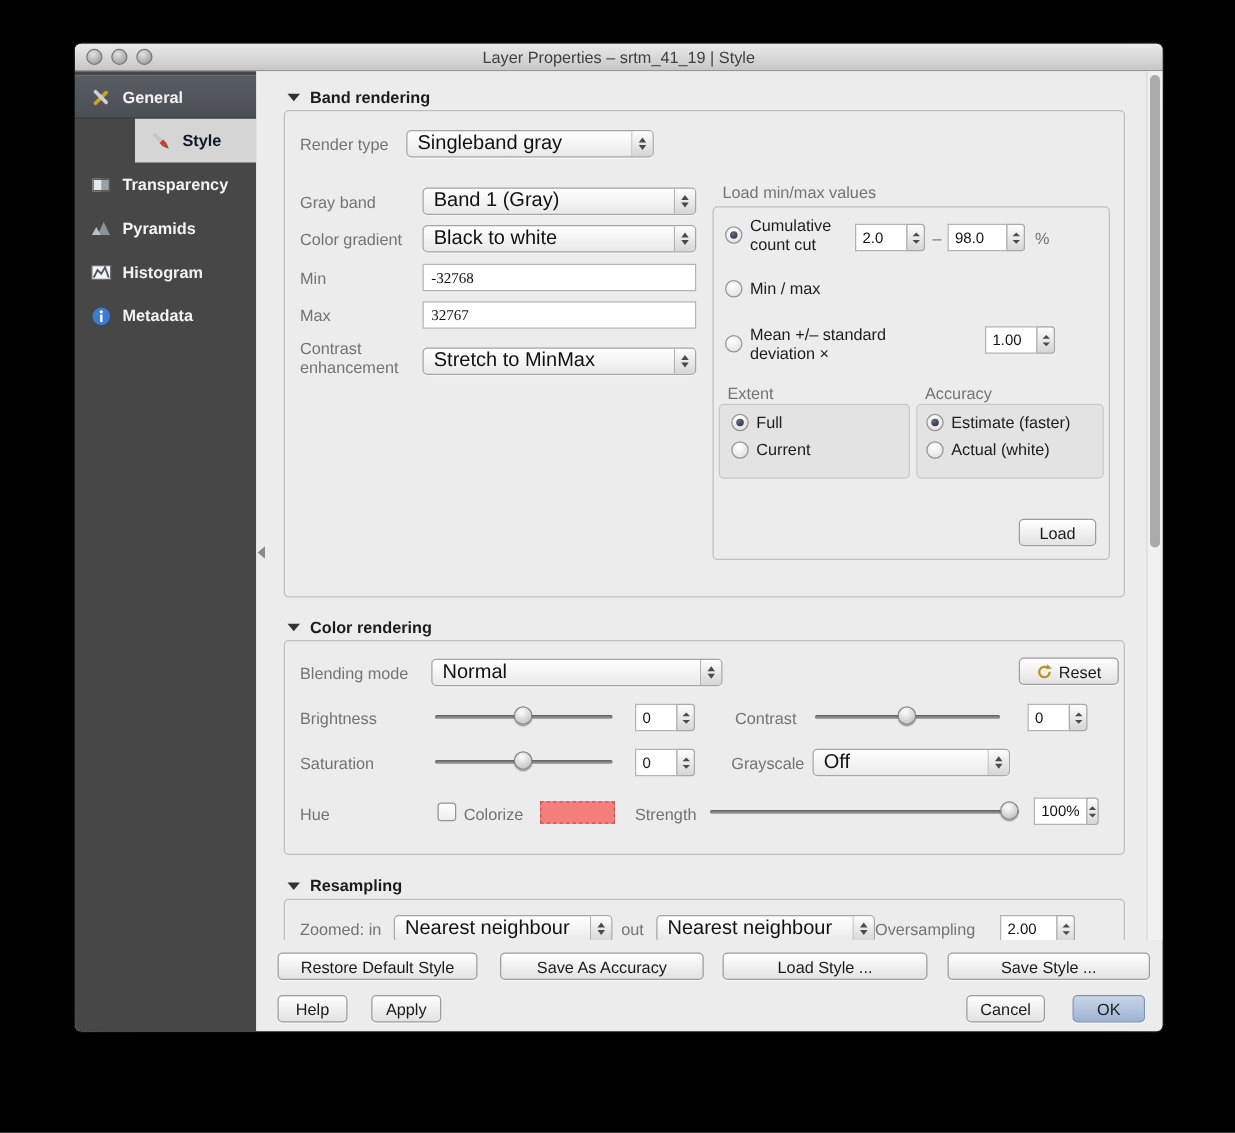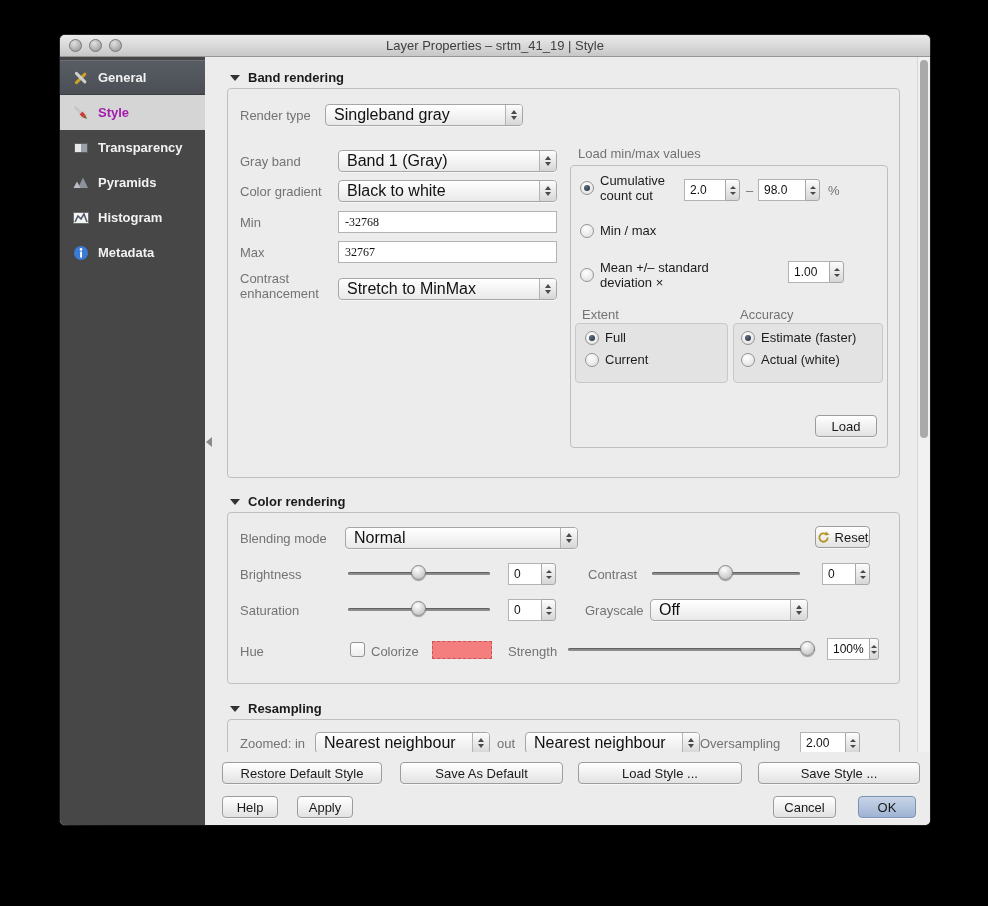--- a/index.html
+++ b/index.html
@@ -18,21 +18,21 @@
   .traffic { position:absolute; left:9px; top:4px; display:flex; gap:7px; }
   .traffic span { width:13px; height:13px; border-radius:50%;
                   background:radial-gradient(circle at 38% 30%, #e2e2e2, #8f8f8f);
                   border:1px solid #777; }
 
   
   .sidebar { position:absolute; left:0; top:22px; bottom:0; width:145px; background:#474747; }
   .side-item { position:absolute; left:0; right:0; height:35px; display:flex; align-items:center;
                gap:8px; padding-left:12px; color:#f2f2f2; font-size:13px; font-weight:bold; }
   .side-item.hover { background:linear-gradient(#585d64,#4b4f55); border-top:1px solid #6a6e74; border-bottom:1px solid #3b3e43; }
-  .side-item.selected { background:#d5d5d5; color:#a21caf; }
+  .side-item.selected { background:#d5d5d5; color:#0f172a;margin-left:48px; }
   .side-icon { width:18px; height:18px; display:inline-flex; }
 
   
   .main { position:absolute; left:145px; top:22px; right:0; bottom:0; background:#ececec; }
   .scrollview { position:absolute; left:0; top:0; width:725px; height:695px; overflow:hidden; }
 
   .section-hdr { position:absolute; display:flex; align-items:center; gap:8px;
                  font-size:13px; font-weight:bold; color:#1b1b1b; }
   .disc { width:0; height:0; border-left:5px solid transparent; border-right:5px solid transparent;
           border-top:6px solid #333; }
@@ -318,21 +318,21 @@
       <div class="gbox" style="left:22px; top:455px; width:673px; height:172px"></div>
 
       <span class="lbl" style="left:35px; top:474px">Blending mode</span>
       <div class="combo" style="left:140px; top:470px; width:233px">
         <span class="combo-text">Normal</span>
         <span class="combo-btn">
             <i class="cu"></i>
             <i class="cd"></i>
           </span>
       </div>
-      <div class="btn" style="left:610px; top:469px; width:55px">
+      <div class="btn" style="left:610px; top:469px; width:80px">
         <span style="display:inline-flex">
           <svg viewBox="0 0 14 14" width="13" height="13">
               <path d="M11.5 7a4.5 4.5 0 1 1-1.4-3.2" fill="none" stroke="#b5952a" stroke-width="2"></path>
               <polygon points="9.5,0.5 13.5,4 8.8,4.8" fill="#b5952a"></polygon>
             </svg>
         </span>
         <span>Reset</span>
       </div>
 
       <span class="lbl" style="left:35px; top:510px">Brightness</span>
@@ -435,21 +435,21 @@
     </div>
 
     <div class="sbar">
       <div class="sthumb"></div>
     </div>
 
     <div class="btn" style="left:17px; top:705px; width:160px">
       <span>Restore Default Style</span>
     </div>
     <div class="btn" style="left:195px; top:705px; width:163px">
-      <span>Save As Default</span>
+      <span>Save As Accuracy</span>
     </div>
     <div class="btn" style="left:373px; top:705px; width:164px">
       <span>Load Style ...</span>
     </div>
     <div class="btn" style="left:553px; top:705px; width:162px">
       <span>Save Style ...</span>
     </div>
 
     <div class="btn" style="left:17px; top:739px; width:56px">
       <span>Help</span>

